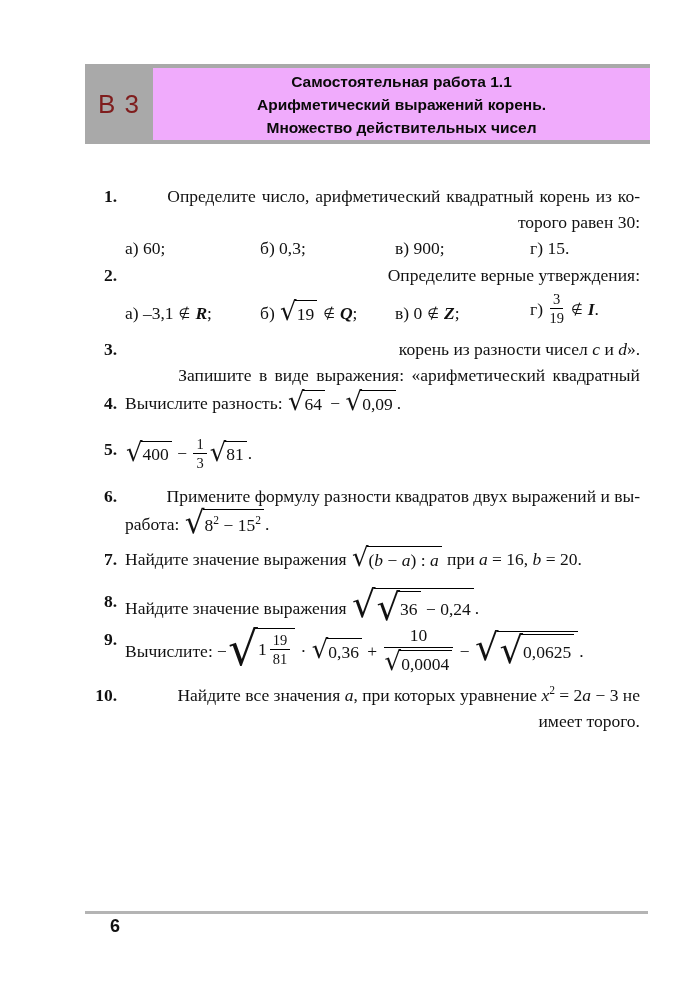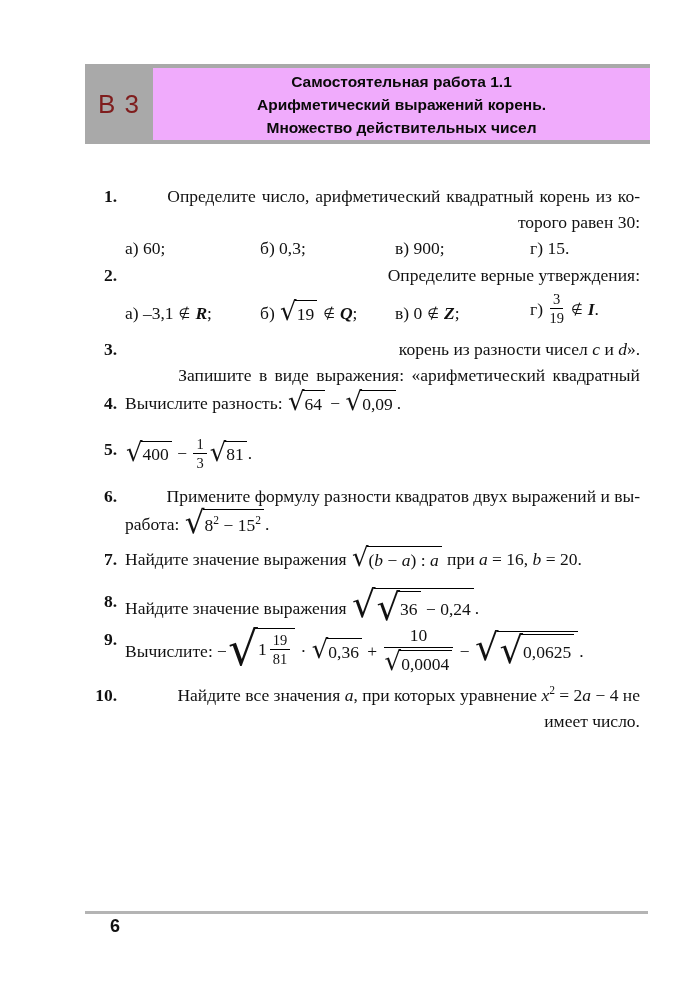--- a/index.html
+++ b/index.html
@@ -156,20 +156,20 @@
     <div class="frow"><span>Найдите значение выражения </span><span class="sqrt s2"><span class="sign">√</span><span class="body"><span class="sqrt s1"><span class="sign">√</span><span class="body"><span class="txt">36</span></span></span><span class="txt"> − 0,24</span></span></span><span>.</span></div>
   </div>
 
   <div class="prob" style="top:626px">
     <span class="pnum">9.</span>
     <div class="frow"><span>Вычислите: −</span><span class="sqrt s3"><span class="sign">√</span><span class="body"><span class="mixint">1</span><span class="frac"><span class="fn">19</span><span class="fd">81</span></span></span></span><span> · </span><span class="sqrt s1"><span class="sign">√</span><span class="body"><span class="txt">0,36</span></span></span><span> + </span><span class="bigfrac"><span class="bfn">10</span><span class="bfd"><span class="sqrt s1"><span class="sign">√</span><span class="body"><span class="txt">0,0004</span></span></span></span></span><span> − </span><span class="sqrt s2"><span class="sign">√</span><span class="body"><span class="sqrt s1"><span class="sign">√</span><span class="body"><span class="txt">0,0625</span></span></span></span></span><span>.</span></div>
   </div>
 
   <div class="prob" style="top:682px">
     <span class="pnum">10.</span>
-    <div class="tline"><span>Найдите все значения </span><span class="iv">a</span><span>, при которых уравнение </span><span class="iv">x</span><sup class="sup">2</sup><span> = 2</span><span class="iv">a</span><span> − 4 не</span></div>
-    <div class="tline">имеет число.</div>
+    <div class="tline"><span>Найдите все значения </span><span class="iv">a</span><span>, при которых уравнение </span><span class="iv">x</span><sup class="sup">2</sup><span> = 2</span><span class="iv">a</span><span> − 3 не</span></div>
+    <div class="tline">имеет торого.</div>
   </div>
 
   <div class="footer-line"></div>
   <div class="pageno">6</div>
 
 </div>
 
 </body></html>

